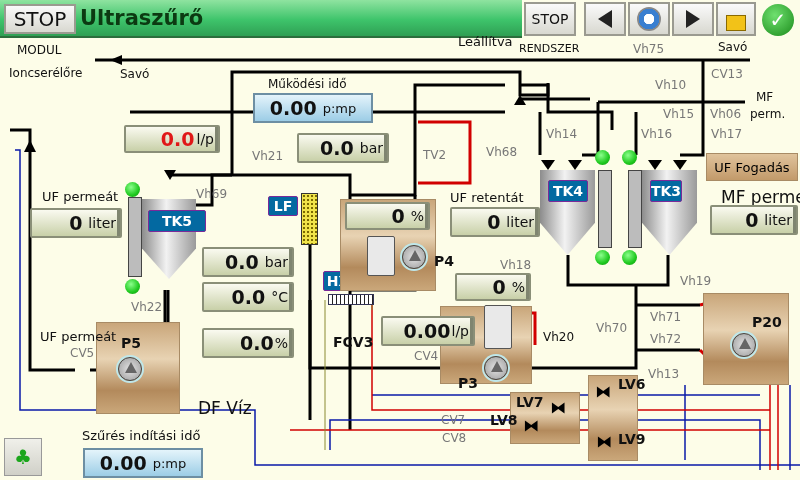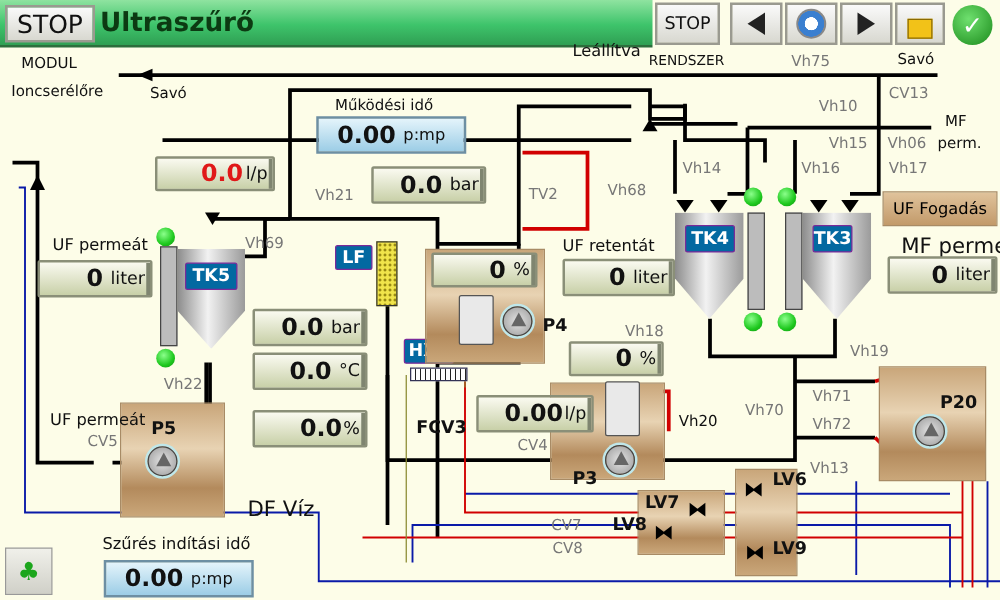--- a/index.html
+++ b/index.html
@@ -156,21 +156,21 @@
 
 <div class="lbl" style="left:42px;top:189px;font-size:13px">UF permeát</div>
 <div class="box" style="left:30px;top:208px;width:92px;height:30px;font-size:19px">
     <span>0</span>
     <span class="u">liter</span>
   </div>
 <div class="led" style="left:125px;top:182px"></div>
 <div class="led" style="left:125px;top:279px"></div>
 <div class="gauge" style="left:128px;top:197px;height:80px"></div>
 <div class="tank" style="left:142px;top:199px;width:54px;height:80px;clip-path:polygon(0 0,100% 0,100% 62%,50% 100%,0 62%)"></div>
-<div class="tag" style="left:148px;top:210px;width:42px;height:22px">TK5</div>
+<div class="tag" style="left:148px;top:210px;width:58px;height:22px">TK5</div>
 
 <div class="tag" style="left:268px;top:196px;width:30px;height:20px">LF</div>
 <div class="abs" style="left:301px;top:193px;width:17px;height:52px;background:#f0e44a;border:1px solid #333;background-image:radial-gradient(#7a6a00 1px,transparent 1px);background-size:4px 4px"></div>
 <div class="tag" style="left:323px;top:271px;width:40px;height:20px">HX2</div>
 <div class="abs" style="left:328px;top:294px;width:46px;height:11px;background:#fff;border:1px solid #335;background-image:repeating-linear-gradient(90deg,#fff 0 3px,#222 3px 4px)"></div>
 
 <div class="pumpbg" style="left:340px;top:199px;width:96px;height:92px"></div>
 <div class="box" style="left:345px;top:202px;width:85px;height:28px;font-size:19px">
     <span>0</span>
     <span class="u">%</span>

